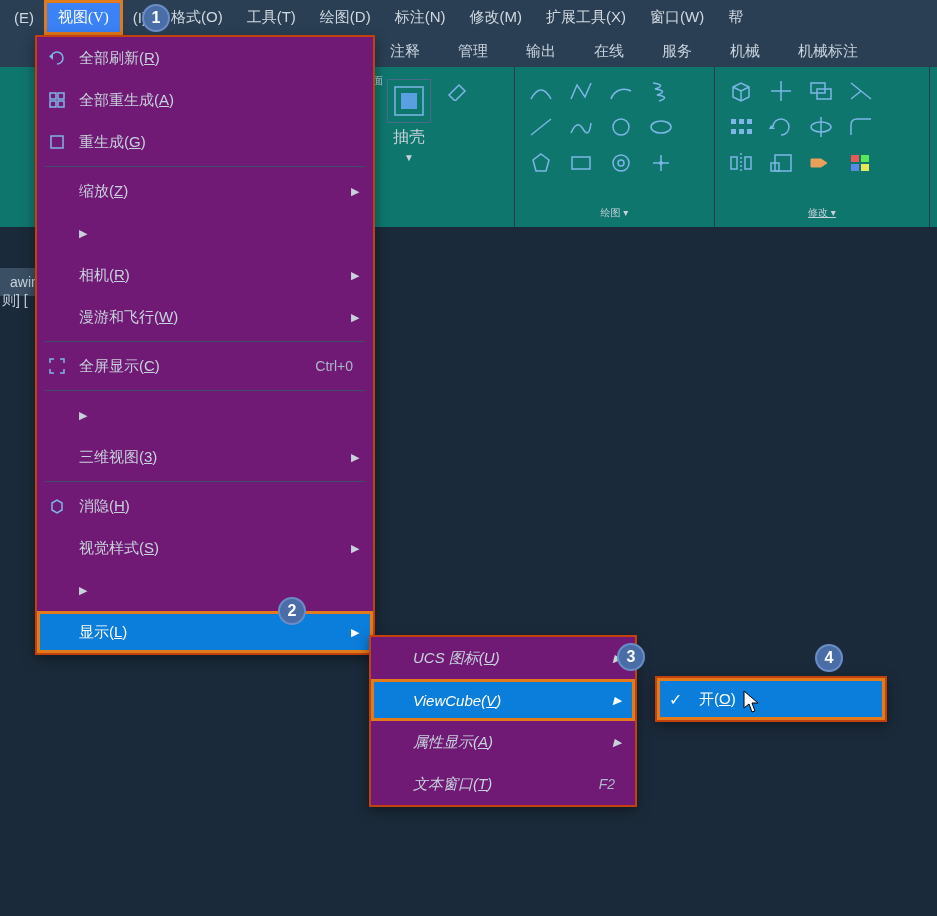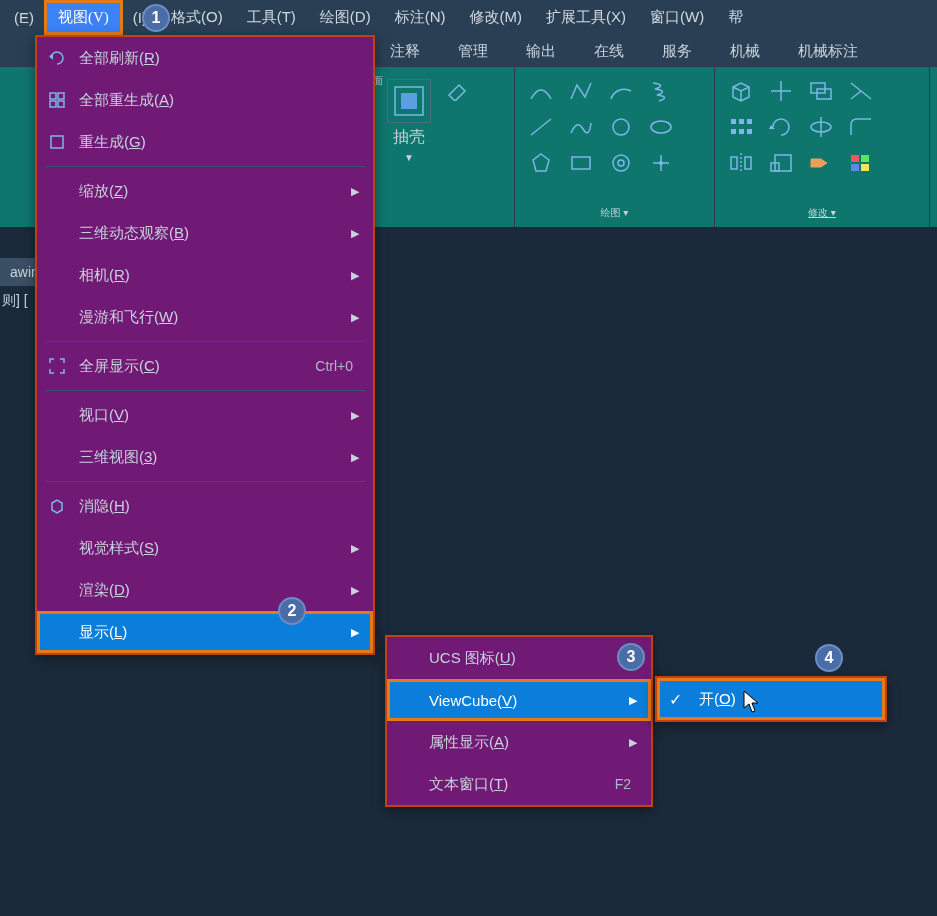--- a/index.html
+++ b/index.html
@@ -16,37 +16,37 @@
     .ribbon-tab { padding: 4px 10px; color: #c8d2dc; }
     .ribbon-panels { display: flex; height: 160px; background: #0f766e; }
     .ribbon-panel { border-right: 1px solid #2a3a4a; padding: 4px; display: flex; flex-direction: column; }
     .ribbon-panel-body { flex: 1; display: flex; align-items: flex-start; gap: 4px; padding: 4px; }
     .ribbon-panel-footer { text-align: center; font-size: 10px; padding: 3px; color: #c8d2dc; }
     .big-btn { display: flex; flex-direction: column; align-items: center; padding: 4px; gap: 4px; }
     .big-icon { width: 44px; height: 44px; border: 1px solid #4a6a8a; display: flex; align-items: center; justify-content: center; }
     .icon-grid { display: grid; grid-template-columns: repeat(4, 36px); grid-auto-rows: 32px; gap: 4px; }
     .small-icon { width: 36px; height: 32px; display: flex; align-items: center; justify-content: center; }
     
-    .doc-tab { position: absolute; left: 0; top: 258px; background: #3a4f64; padding: 6px 10px; font-size: 14px; border-radius: 0 4px 0 0; }
+    .doc-tab { position: absolute; left: 0; top: 268px; background: #3a4f64; padding: 6px 10px; font-size: 14px; border-radius: 0 4px 0 0; }
     .bracket-text { position: absolute; left: 2px; top: 292px; font-size: 14px; }
     
     
     .dropdown { position: absolute; background: #701a75; border: 2px solid #c2410c; box-shadow: 0 4px 12px rgba(0,0,0,.4); z-index: 50; font-size: 15px; }
     .menu-view { left: 35px; top: 35px; width: 340px; }
     .menu-item { display: flex; align-items: center; height: 42px; padding: 0 12px 0 42px; position: relative; color: #c8d2dc; cursor: pointer; }
     .menu-item.highlighted { background: #0b7dda; color: #fff; outline: 3px solid #e47b1a; outline-offset: -3px; }
     .menu-item .label { flex: 1; }
     .menu-item .shortcut { color: #aab8c8; font-size: 14px; margin-right: 8px; }
     .menu-item .arrow { width: 10px; font-size: 11px; color: #c8d2dc; }
     .menu-item.highlighted .arrow { color: #fff; }
     .menu-sep { height: 1px; background: #3a4f64; margin: 3px 8px; }
     .menu-icon { position: absolute; left: 10px; width: 20px; height: 20px; display: flex; align-items: center; justify-content: center; }
     .underline-char { text-decoration: underline; }
     
-    .menu-display { left: 385px; top: 635px; width: 268px; }
+    .menu-display { left: 369px; top: 635px; width: 268px; font-style: italic; }
     .menu-viewcube { left: 655px; top: 676px; width: 232px; }
     
     .menu-viewcube .menu-item.highlighted { background: #0b7dda; color: #fff; outline: 3px solid #e47b1a; outline-offset: -3px; }
     .check-icon { position: absolute; left: 12px; color: #fff; font-size: 16px; }
     
     .cursor { position: absolute; z-index: 300; left: 743px; top: 690px; pointer-events: none; }
     
     
     .svg-icon { stroke: #7cb7e8; fill: none; stroke-width: 1.5; }
     
@@ -290,21 +290,20 @@
         </svg>
       </span>
     <span class="label">重生成(<span class="underline-char">G</span>)</span>
   </div>
   <div class="menu-sep"></div>
   <div class="menu-item">
     <span class="label">缩放(<span class="underline-char">Z</span>)</span>
     <span class="arrow">▶</span>
   </div>
   <div class="menu-item">
-    <span class="label">三维动态观察(<span class="underline-char">B</span>)</span>
     <span class="arrow">▶</span>
   </div>
   <div class="menu-item">
     <span class="label">相机(<span class="underline-char">R</span>)</span>
     <span class="arrow">▶</span>
   </div>
   <div class="menu-item">
     <span class="label">漫游和飞行(<span class="underline-char">W</span>)</span>
     <span class="arrow">▶</span>
   </div>
@@ -313,42 +312,40 @@
     <span class="menu-icon">
         <svg width="18" height="18" viewBox="0 0 18 18">
           <path class="svg-icon" d="M2 6 L2 2 L6 2 M12 2 L16 2 L16 6 M16 12 L16 16 L12 16 M6 16 L2 16 L2 12"></path>
         </svg>
       </span>
     <span class="label">全屏显示(<span class="underline-char">C</span>)</span>
     <span class="shortcut">Ctrl+0</span>
   </div>
   <div class="menu-sep"></div>
   <div class="menu-item">
-    <span class="label">视口(<span class="underline-char">V</span>)</span>
     <span class="arrow">▶</span>
   </div>
   <div class="menu-item">
     <span class="label">三维视图(<span class="underline-char">3</span>)</span>
     <span class="arrow">▶</span>
   </div>
   <div class="menu-sep"></div>
   <div class="menu-item">
     <span class="menu-icon">
         <svg width="18" height="18" viewBox="0 0 18 18">
           <path class="svg-icon" d="M4 6 L9 3 L14 6 L14 13 L9 16 L4 13 Z"></path>
         </svg>
       </span>
     <span class="label">消隐(<span class="underline-char">H</span>)</span>
   </div>
   <div class="menu-item">
     <span class="label">视觉样式(<span class="underline-char">S</span>)</span>
     <span class="arrow">▶</span>
   </div>
   <div class="menu-item">
-    <span class="label">渲染(<span class="underline-char">D</span>)</span>
     <span class="arrow">▶</span>
   </div>
   <div class="menu-item highlighted">
     <span class="label">显示(<span class="underline-char">L</span>)</span>
     <span class="arrow">▶</span>
   </div>
 </div>
 <div class="step-badge" style="left:278px; top:597px;">2</div>
 
 <div class="dropdown menu-display">

